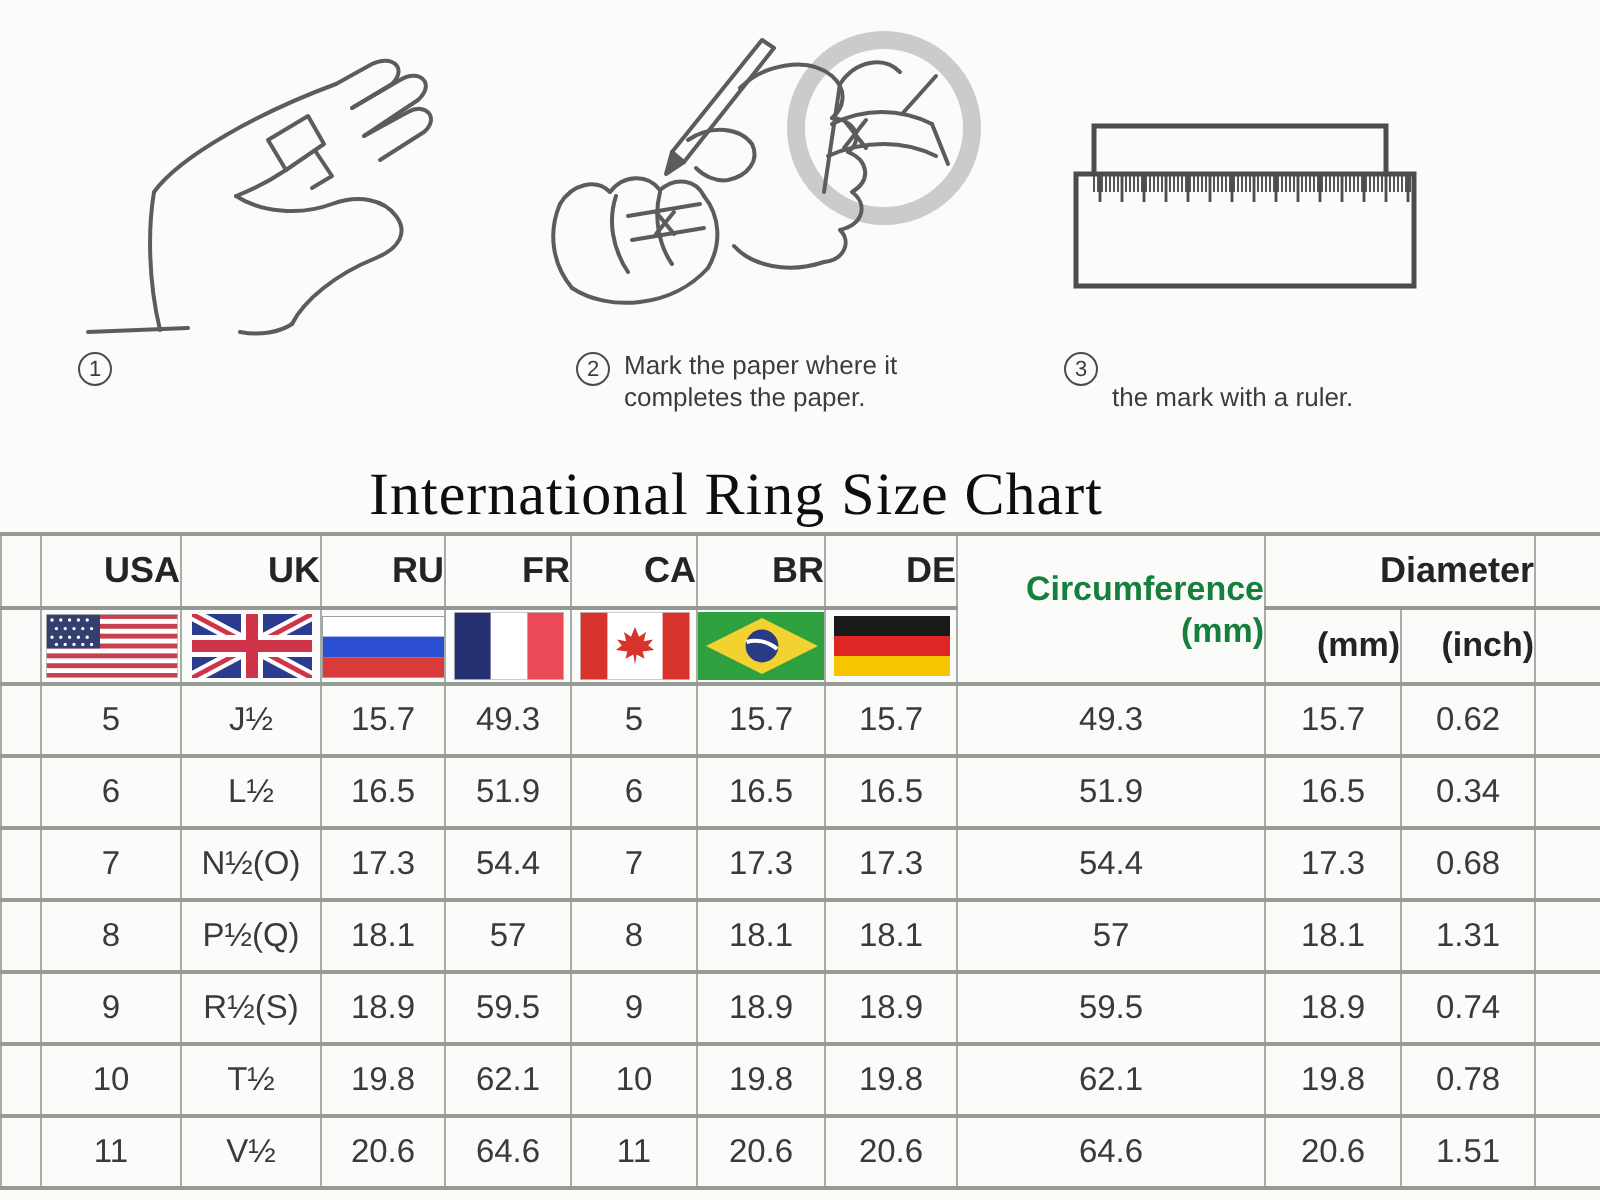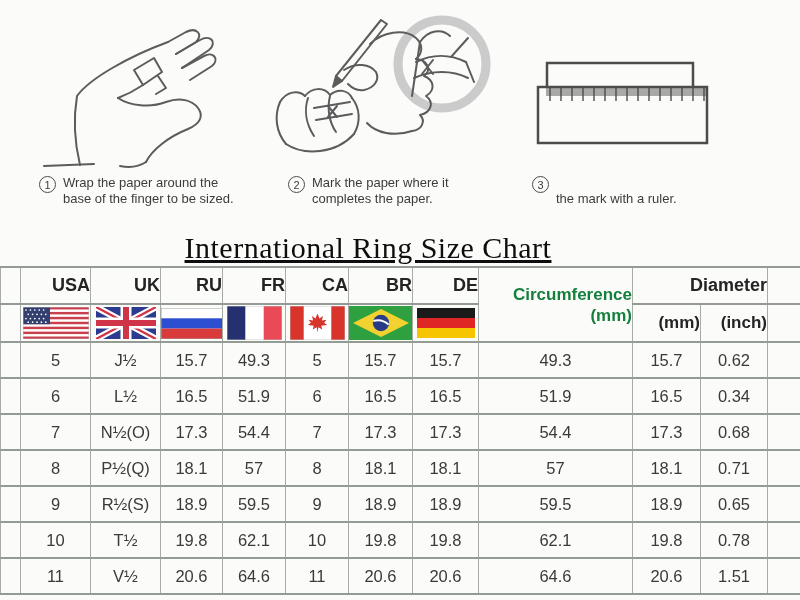--- a/index.html
+++ b/index.html
@@ -4,21 +4,21 @@
 <style>
   html,body{margin:0;padding:0;background:#e9e9e9;}
   .page{position:relative;width:800px;height:600px;background:#fbfbfa;overflow:hidden;
         font-family:"Liberation Sans",sans-serif;}
   .sketch{position:absolute;}
   .sketch path,.sketch rect,.sketch line,.sketch circle{vector-effect:non-scaling-stroke;}
   .caption{position:absolute;display:flex;gap:7px;color:#3c3c3c;font-size:13px;line-height:16px;}
   .stepnum{flex:0 0 auto;width:15px;height:15px;border:1.5px solid #4b4b4b;border-radius:50%;
            font-size:11px;display:flex;align-items:center;justify-content:center;color:#3c3c3c;margin-top:1px;}
   .title{position:absolute;top:231px;left:0;width:736px;text-align:center;
-         font-family:"Liberation Serif",serif;font-size:30px;color:#0e0e0e;letter-spacing:.5px;text-decoration:underline;}
+         font-family:"Liberation Serif",serif;font-size:30px;color:#0e0e0e;letter-spacing:.5px;}
   .rs-table{position:absolute;top:266px;left:0;width:800px;border-collapse:collapse;table-layout:fixed;}
   .rs-table th,.rs-table td{border-left:1px solid #a6aca6;border-right:1px solid #a6aca6;
         border-top:2px solid #949a94;border-bottom:2px solid #949a94;
         text-align:center;vertical-align:middle;padding:0;overflow:hidden;}
   .rs-table th{font-size:18px;font-weight:600;color:#242424;text-align:right;}
   .rs-table .sub{font-size:17px;}
   .rs-table .circ div{font-size:17px;font-weight:600;line-height:21px;color:#15803d;}
   .rs-table tr.hdr{height:37px;}
   .rs-table tr.flags{height:38px;}
   .rs-table tbody tr{height:36px;}
@@ -87,22 +87,20 @@
     <g stroke="#565656" stroke-width="1">
       <path d="M27,58 V66 M29,58 V66 M31,58 V66 M33,58 V66 M35,58 V66 M37,58 V66 M39,58 V66 M41,58 V66 M43,58 V66 M45,58 V66 M47,58 V66 M49,58 V66 M51,58 V66 M53,58 V66 M55,58 V66 M57,58 V66 M59,58 V66 M61,58 V66 M63,58 V66 M65,58 V66 M67,58 V66 M69,58 V66 M71,58 V66 M73,58 V66 M75,58 V66 M77,58 V66 M79,58 V66 M81,58 V66 M83,58 V66 M85,58 V66 M87,58 V66 M89,58 V66 M91,58 V66 M93,58 V66 M95,58 V66 M97,58 V66 M99,58 V66 M101,58 V66 M103,58 V66 M105,58 V66 M107,58 V66 M109,58 V66 M111,58 V66 M113,58 V66 M115,58 V66 M117,58 V66 M119,58 V66 M121,58 V66 M123,58 V66 M125,58 V66 M127,58 V66 M129,58 V66 M131,58 V66 M133,58 V66 M135,58 V66 M137,58 V66 M139,58 V66 M141,58 V66 M143,58 V66 M145,58 V66 M147,58 V66 M149,58 V66 M151,58 V66 M153,58 V66 M155,58 V66 M157,58 V66 M159,58 V66 M161,58 V66 M163,58 V66 M165,58 V66 M167,58 V66 M169,58 V66 M171,58 V66 M173,58 V66 M175,58 V66 M177,58 V66 M179,58 V66 M181,58 V66 M183,58 V66 M185,58 V66"></path>
     </g>
     <g stroke="#4c4c4c" stroke-width="1.4">
       <path d="M30,58 V71 M41,58 V71 M52,58 V71 M63,58 V71 M74,58 V71 M85,58 V71 M96,58 V71 M107,58 V71 M118,58 V71 M129,58 V71 M140,58 V71 M151,58 V71 M162,58 V71 M173,58 V71 M184,58 V71"></path>
     </g>
   </svg>
 
   <div class="caption" style="left:39px;top:175px;width:235px">
     <span class="stepnum">1</span>
-    <span><span>Wrap the paper around the</span><br>
-      <span>base of the finger to be sized.</span></span>
   </div>
   <div class="caption" style="left:288px;top:175px;width:215px">
     <span class="stepnum">2</span>
     <span><span>Mark the paper where it</span><br>
       <span>completes the paper.</span></span>
   </div>
   <div class="caption" style="left:532px;top:175px;width:250px">
     <span class="stepnum">3</span>
     <span><br>
       <span>the mark with a ruler.</span></span>
@@ -267,35 +265,35 @@
           <td class="sliver sl"></td>
           <td class="data-cell">8</td>
           <td class="data-cell">P½(Q)</td>
           <td class="data-cell">18.1</td>
           <td class="data-cell">57</td>
           <td class="data-cell">8</td>
           <td class="data-cell">18.1</td>
           <td class="data-cell">18.1</td>
           <td class="data-cell">57</td>
           <td class="data-cell">18.1</td>
-          <td class="data-cell">0.71</td>
+          <td class="data-cell">1.31</td>
           <td class="sliver sr"></td>
         </tr>
         <tr>
           <td class="sliver sl"></td>
           <td class="data-cell">9</td>
           <td class="data-cell">R½(S)</td>
           <td class="data-cell">18.9</td>
           <td class="data-cell">59.5</td>
           <td class="data-cell">9</td>
           <td class="data-cell">18.9</td>
           <td class="data-cell">18.9</td>
           <td class="data-cell">59.5</td>
           <td class="data-cell">18.9</td>
-          <td class="data-cell">0.65</td>
+          <td class="data-cell">0.74</td>
           <td class="sliver sr"></td>
         </tr>
         <tr>
           <td class="sliver sl"></td>
           <td class="data-cell">10</td>
           <td class="data-cell">T½</td>
           <td class="data-cell">19.8</td>
           <td class="data-cell">62.1</td>
           <td class="data-cell">10</td>
           <td class="data-cell">19.8</td>

